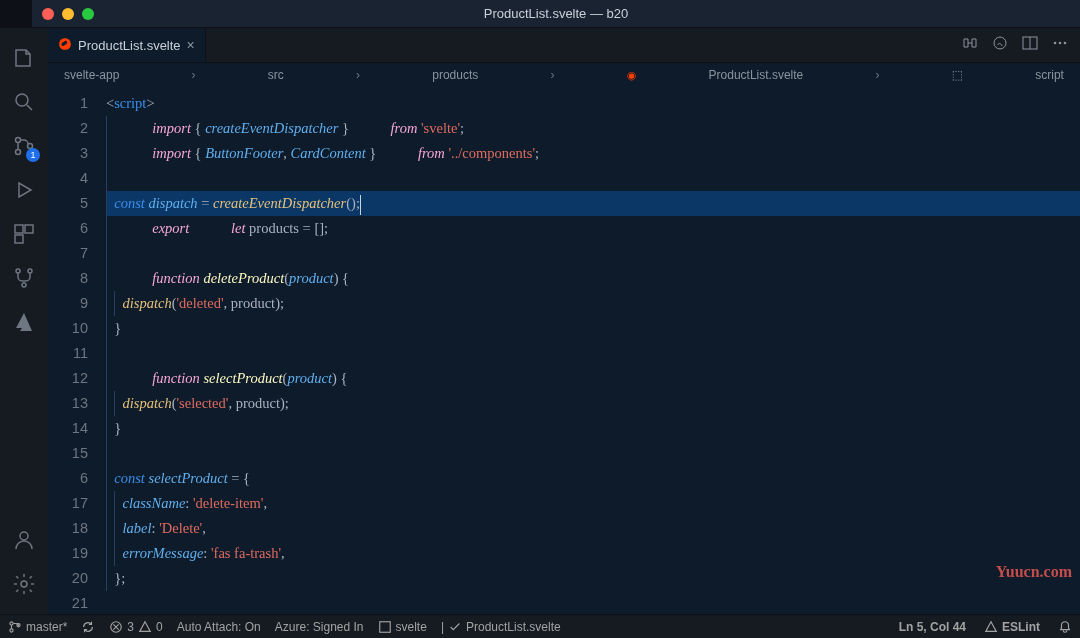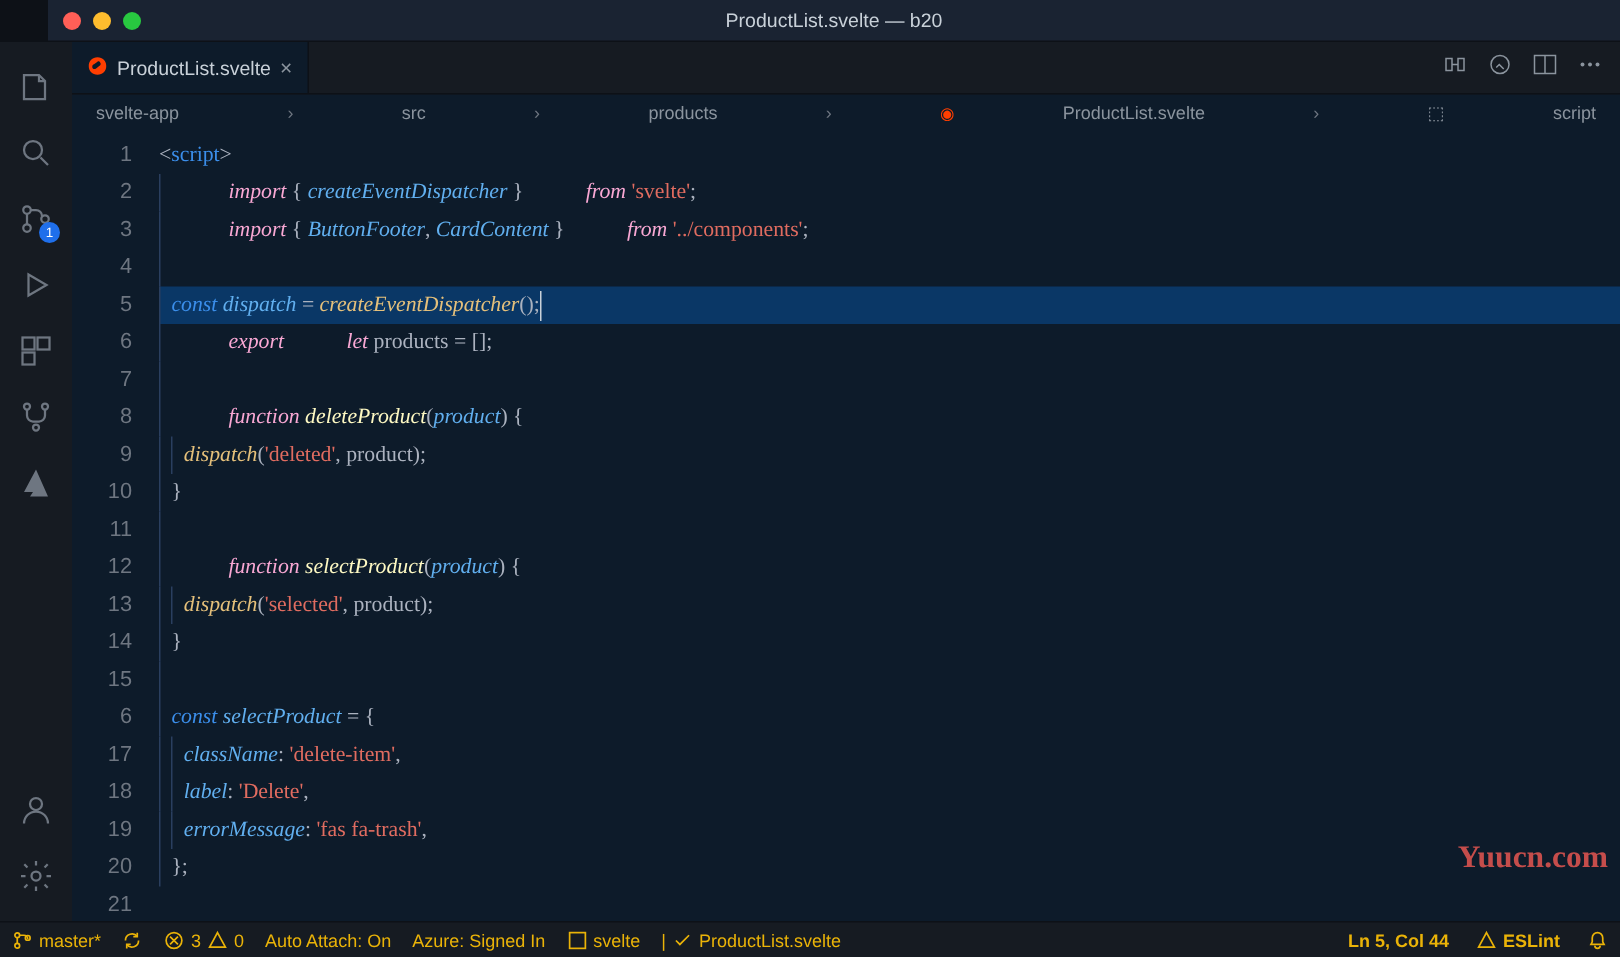--- a/index.html
+++ b/index.html
@@ -143,35 +143,35 @@
 .c-punc { color: #abb2bf; }
 .c-const { color: #3b8eea; font-style: italic; }
 .c-undef { color: #3b8eea; font-style: italic; }
 .c-prop { color: #61afef; font-style: italic; }
 .status-bar {
   height: 24px;
   background: #161b22;
   display: flex;
   align-items: center;
   font-size: 12px;
-  color: #eab308;
+  color: #a3a3a3;
   padding: 0 8px;
   gap: 14px;
   border-top: 1px solid #0d1117;
 }
 .status-left { display: flex; align-items: center; gap: 14px; }
 .status-right { margin-left: auto; display: flex; align-items: center; gap: 18px; font-weight: bold; }
 .status-item { display: flex; align-items: center; gap: 4px; cursor: pointer; }
 .status-item svg { width: 14px; height: 14px; }
 .watermark {
   position: absolute;
   right: 8px;
   bottom: 30px;
   color: #d9534f;
-  font-size: 21px;
+  font-size: 16px;
   font-weight: bold;
   opacity: 0.9;
 }
 </style>
 </head>
 <body>
 
 <div class="titlebar">
   <div class="traffic-lights">
     <div class="traffic-light red"></div>

